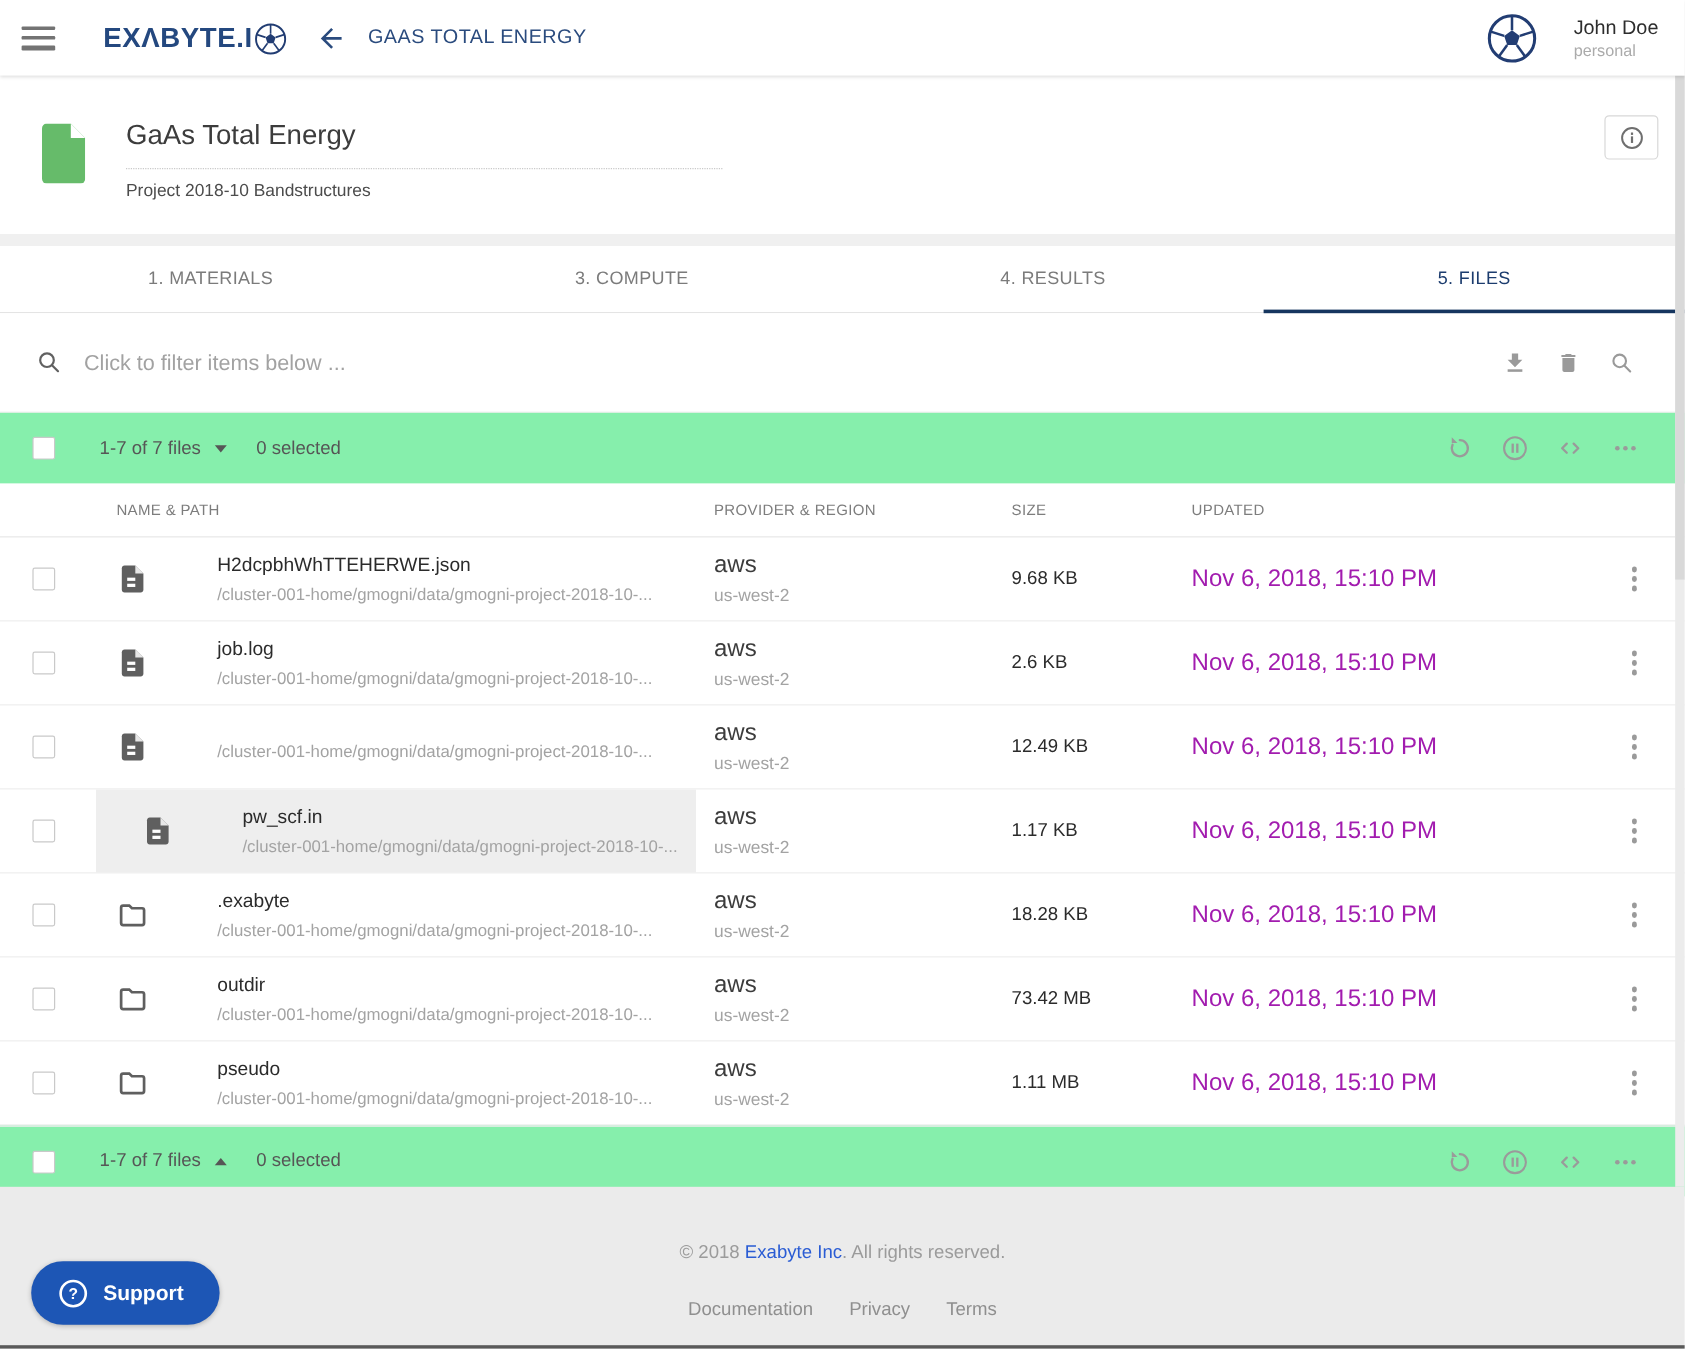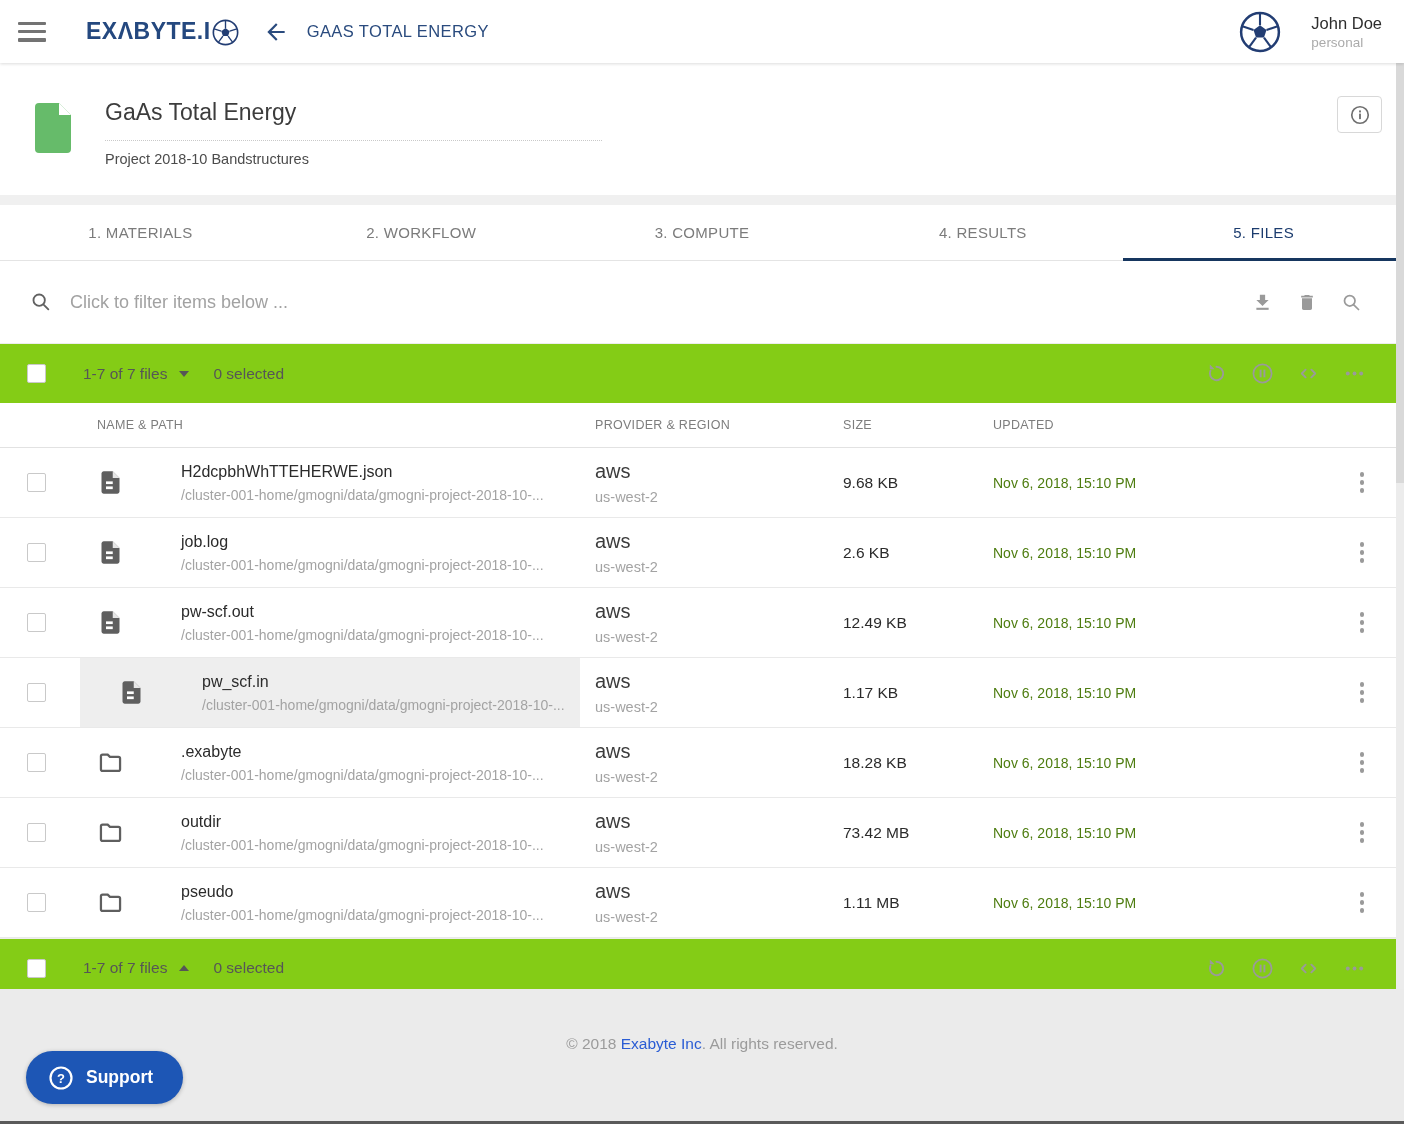--- a/index.html
+++ b/index.html
@@ -44,41 +44,41 @@
   
   .filterbar { height:83px; background:#fff; display:flex; align-items:center; padding:0 28px 0 30px;
                border-bottom:1px solid #ededed; }
   .filter-input { flex:1; margin-left:18px; border:none; outline:none; font-size:18px; color:#444;
                   font-family:"Liberation Sans", sans-serif; }
   .filter-input::placeholder { color:#a2a2a2; }
   .filter-icons { display:flex; align-items:center; gap:24px; margin-right:14px; }
   .icon-btn { background:none; border:none; cursor:pointer; display:flex; align-items:center; justify-content:center; padding:0; }
 
   
-  .toolbar { height:59px; background:#84cc16; display:flex; align-items:center; padding:0 24px 0 27px; }
+  .toolbar { height:59px; background:#86efac; display:flex; align-items:center; padding:0 24px 0 27px; }
   .toolbar.bottom { border-top:1px solid #ededed; }
   .checkbox { width:19px; height:19px; border:1.6px solid #c9c9c9; border-radius:2px; background:#fff;
               display:inline-block; cursor:pointer; flex:none; }
   .range-label { margin-left:37px; font-size:15.5px; color:#565656; }
   .caret { width:0; height:0; margin-left:12px; display:inline-block; cursor:pointer; }
   .caret.down { border-left:5.5px solid transparent; border-right:5.5px solid transparent; border-top:6px solid #565656; }
   .caret.up { border-left:5.5px solid transparent; border-right:5.5px solid transparent; border-bottom:6px solid #565656; }
   .selected-label { margin-left:24px; font-size:15.5px; color:#565656; }
   .toolbar-icons { margin-left:auto; display:flex; align-items:center; gap:23px; margin-right:14px; }
 
   
   .thead { height:45px; display:flex; align-items:center; background:#fff; border-bottom:1px solid #e2e2e2; }
   .trow { height:70px; display:flex; align-items:stretch; background:#fff; border-bottom:1px solid #e9e9e9; }
   .cell { display:flex; align-items:center; }
   .c-check { width:80px; padding-left:27px; }
   .c-name { width:500px; padding-left:17px;gap:32px; }
   .c-name.highlight { background:#eeeeee;padding-left:38px; }
   .c-provider { width:248px; padding-left:15px; }
   .c-size { width:150px; padding-left:15px; font-size:15.5px; color:#2b2b2b; }
-  .c-updated { width:300px; padding-left:15px; font-size:14px; color:#4d7c0f; }
+  .c-updated { width:300px; padding-left:15px; font-size:20px; color:#a21caf; }
   .c-menu { flex:1; justify-content:flex-end; padding-right:36px; }
   .h-label { font-size:12.5px; color:#7d7d7d; letter-spacing:.3px; }
   .hc-name { width:500px; padding-left:17px; }
   .hc-provider { width:248px; padding-left:15px; }
   .hc-size { width:150px; padding-left:15px; }
   .hc-updated { width:300px; padding-left:15px; }
   .row-icon { width:27px; display:flex; flex:none; }
   .name-block { margin-left:25px; min-width:0; }
   .fname { font-size:16px; color:#2b2b2b; cursor:pointer; }
   .fpath { font-size:14px; color:#a3a3a3; margin-top:6px; white-space:nowrap; }
@@ -177,21 +177,20 @@
       <rect x="11" y="10.5" width="2" height="6" fill="#6f6f6f"></rect>
       <rect x="11" y="7" width="2" height="2.2" fill="#6f6f6f"></rect>
     </svg>
   </button>
 </section>
 
 <div class="gray-gap"></div>
 
 <nav class="tabs" id="tabs">
     <div class="tab">1. MATERIALS</div>
-    <div class="tab">2. WORKFLOW</div>
     <div class="tab">3. COMPUTE</div>
     <div class="tab">4. RESULTS</div>
     <div class="tab active">5. FILES</div>
   </nav>
 
 <div class="filterbar">
   <svg width="22" height="22" viewBox="0 0 24 24">
     <circle cx="10" cy="10" r="6.2" fill="none" stroke="#616161" stroke-width="2"></circle>
     <line x1="14.8" y1="14.8" x2="20" y2="20" stroke="#616161" stroke-width="2" stroke-linecap="round"></line>
   </svg>
@@ -325,21 +324,20 @@
   <div class="trow">
     <div class="cell c-check">
         <span class="checkbox"></span>
       </div>
     <div class="cell c-name">
       <svg class="row-icon icon-file" width="27" height="27">
           <use href="#file-glyph"></use>
         </svg>
 
       <div class="name-block">
-        <div class="fname">pw-scf.out</div>
         <div class="fpath">/cluster-001-home/gmogni/data/gmogni-project-2018-10-...</div>
       </div>
     </div>
     <div class="cell c-provider">
       <div class="prov-block">
         <div class="prov">aws</div>
         <div class="region">us-west-2</div>
       </div>
     </div>
     <div class="cell c-size">12.49 KB</div>
@@ -509,20 +507,25 @@
           <circle cx="19" cy="12" r="2" fill="#9a9a9a"></circle>
       </svg>
     </button>
   </div>
 </div>
 
 <footer class="footer">
   <div class="copyright">
     <span>© 2018 </span><a>Exabyte Inc</a><span>. All rights reserved.</span>
   </div>
+  <div class="footer-links" id="footer-links">
+      <span>Documentation</span>
+      <span>Privacy</span>
+      <span>Terms</span>
+    </div>
   <button class="support-btn">
     <svg width="26" height="26" viewBox="0 0 26 26">
       <circle cx="13" cy="13" r="10.5" fill="none" stroke="#fff" stroke-width="2.2"></circle>
       <text x="13" y="17.5" text-anchor="middle" font-size="13" font-weight="bold" fill="#fff" font-family="Liberation Sans, sans-serif">?</text>
     </svg>
     <span>Support</span>
   </button>
   <div class="bottom-edge"></div>
 </footer>
 

